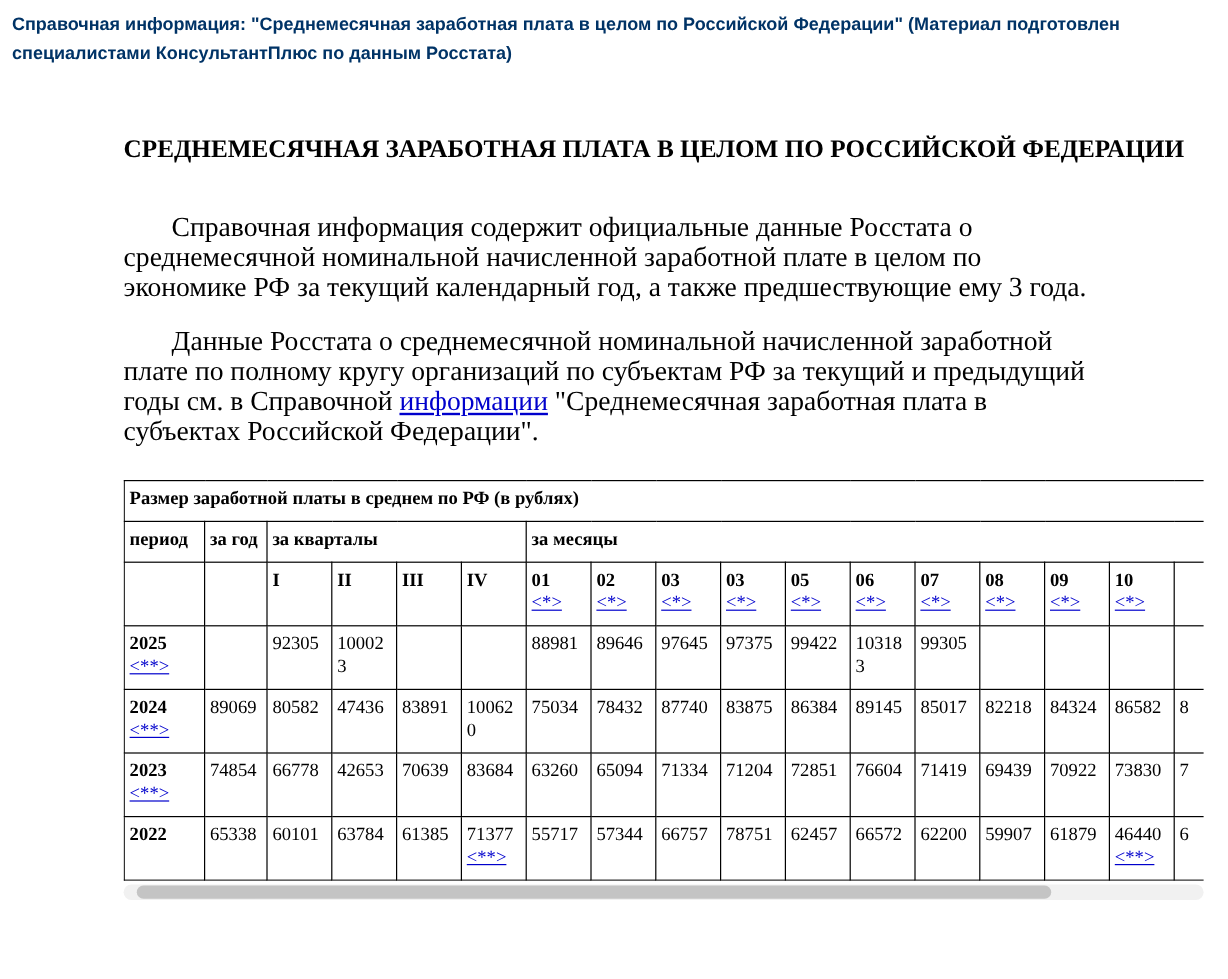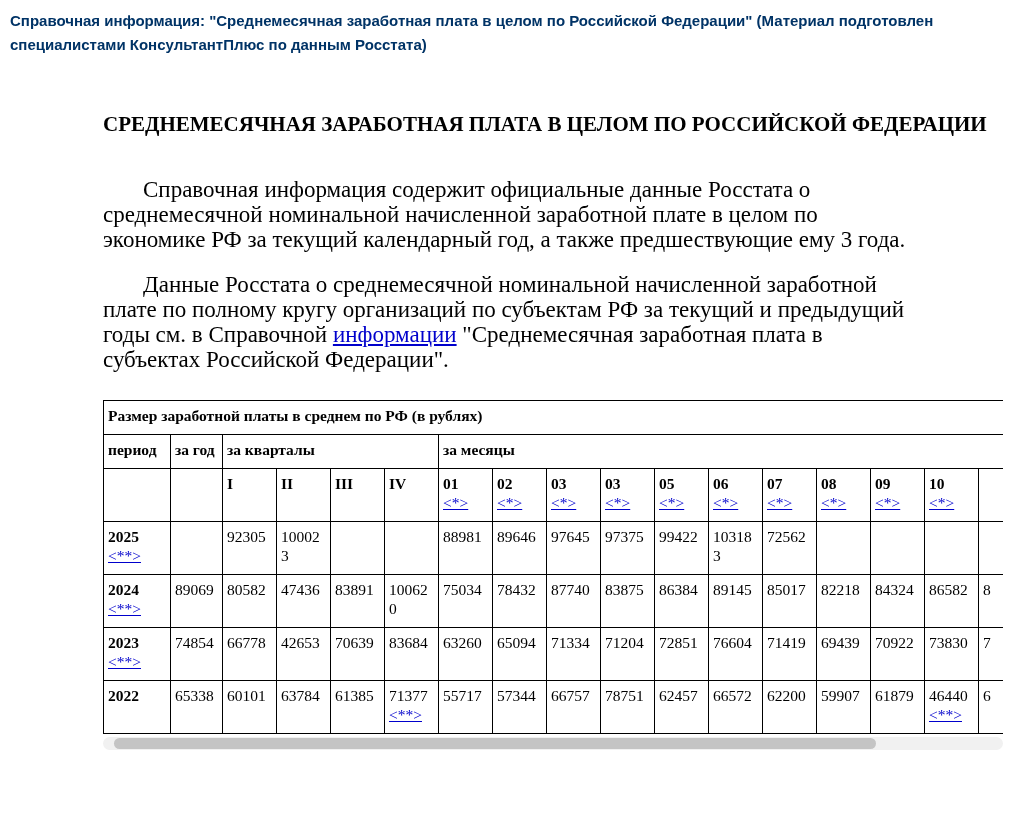--- a/index.html
+++ b/index.html
@@ -86,21 +86,21 @@
           <td class=""><span>92305</span></td>
           <td class=""><span>100023</span></td>
           <td class=""></td>
           <td class=""></td>
           <td class=""><span>88981</span></td>
           <td class=""><span>89646</span></td>
           <td class=""><span>97645</span></td>
           <td class=""><span>97375</span></td>
           <td class=""><span>99422</span></td>
           <td class=""><span>103183</span></td>
-          <td class=""><span>72562</span></td>
+          <td class=""><span>99305</span></td>
           <td class=""></td>
           <td class=""></td>
           <td class=""></td>
           <td class=""></td>
         </tr>
         <tr>
           <td class="hb nb"><span>2024</span><br><a href="#" class="lnk">&lt;**&gt;</a></td>
           <td class=""><span>89069</span></td>
           <td class=""><span>80582</span></td>
           <td class=""><span>47436</span></td>

